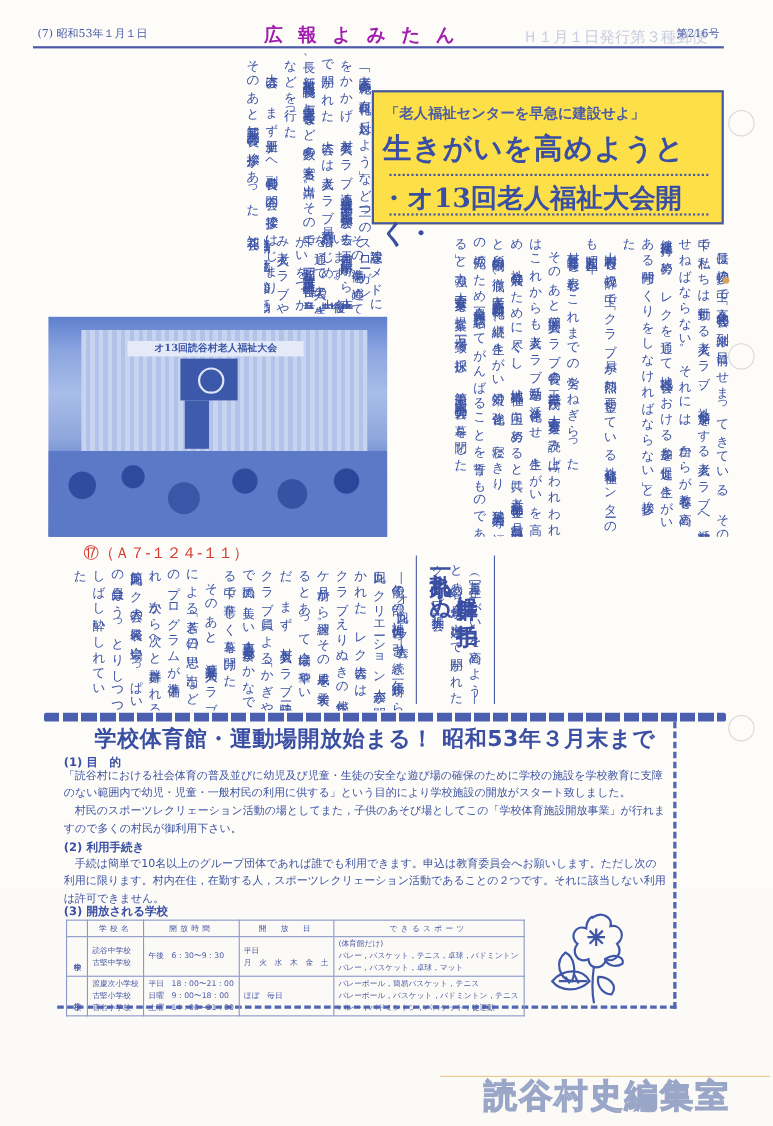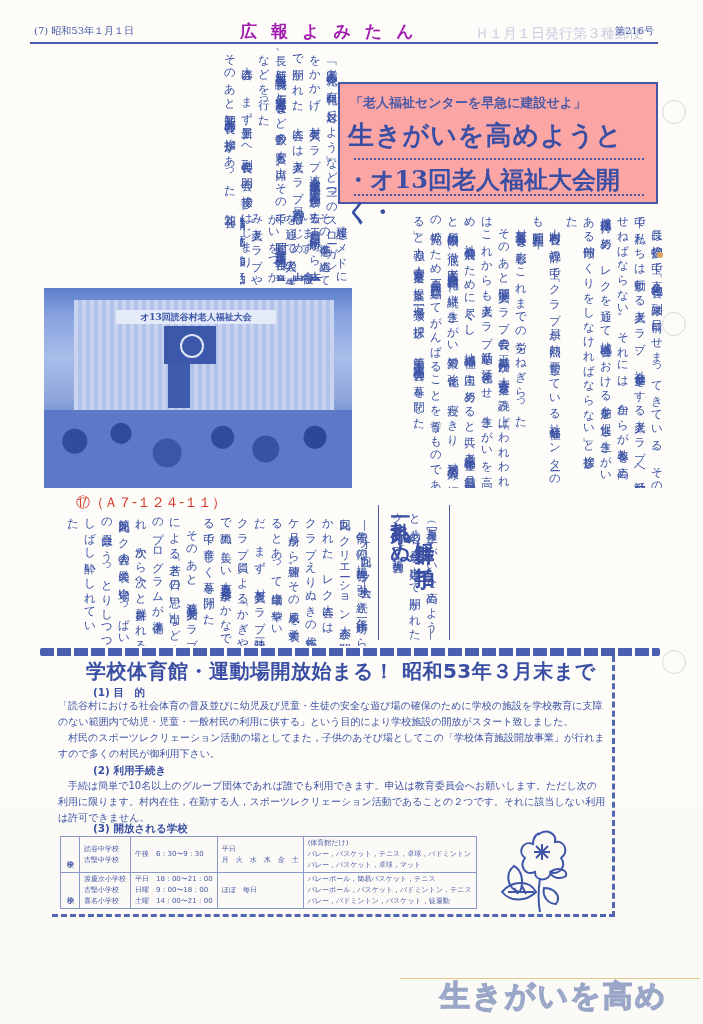--- a/index.html
+++ b/index.html
@@ -33,21 +33,21 @@
   }
   .vcols p { margin: 0; text-indent: 1em; }
   .col-a { left: 40px; top: 46px; width: 300px; height: 235px; }
   .col-b { left: 240px; top: 205px; width: 110px; height: 80px; }
   .col-c { left: 345px; top: 208px; width: 320px; height: 280px; }
   .col-d { left: 350px; top: 505px; width: 90px; height: 140px; }
   .col-e { left: 40px; top: 510px; width: 330px; height: 136px; }
 
   .headline-box {
     position: absolute; left: 338px; top: 82px; width: 316px; height: 118px;
-    border: 2px solid #4658a5; background: #fca5a5;
+    border: 2px solid #4658a5; background: #fde047;
   }
   .kicker { position: absolute; left: 10px; top: 10px; font-size: 13px; font-weight: bold; color: #4a5aa6; font-family: "DejaVu Sans", sans-serif; }
   .head1 { position: absolute; left: 8px; top: 34px; font-size: 26px; font-weight: bold; color: #3a4fa3; letter-spacing: 1px; }
   .rule-dots { position: absolute; left: 14px; width: 290px; border-top: 2px dotted #4a5aa6; }
   .head2 { position: absolute; left: 6px; top: 80px; font-size: 24px; font-weight: bold; color: #3a4fa3; }
 
   .photo {
     position: absolute; left: 44px; top: 288px; width: 308px; height: 200px;
     background: linear-gradient(180deg, #5f7fce 0%, #8aa4e0 15%, #a9bde9 35%, #8fa7dd 55%, #5a78c8 75%, #4464b8 100%);
     overflow: hidden;
@@ -82,21 +82,21 @@
     background: repeating-linear-gradient(90deg, #4a5fb0 0 14px, transparent 14px 17px);
     border-radius: 2px;
   }
 
   .notice {
     position: absolute; left: 52px; top: 656px; width: 560px; height: 258px;
     border-right: 3px dashed #5066b4;
     border-bottom: 3px dashed #5066b4;
   }
   .notice-title { position: absolute; left: 34px; top: 2px; font-size: 20px; font-weight: bold; color: #3a4fa3; font-family: "DejaVu Sans", sans-serif; letter-spacing: 0.5px; white-space: nowrap; }
-  .sec { position: absolute; left: 6px; font-size: 10.5px; font-weight: bold; color: #3a4fa3; font-family: "DejaVu Sans", sans-serif; margin-left: 35px; }
+  .sec { position: absolute; left: 6px; font-size: 10.5px; font-weight: bold; color: #3a4fa3; font-family: "DejaVu Sans", sans-serif; }
   .para { position: absolute; left: 6px; width: 548px; font-size: 10px; line-height: 16px; color: #3e53a3; font-family: "DejaVu Sans", sans-serif; }
   .para .ind { display: inline-block; width: 10px; }
 
   table.schools {
     position: absolute; left: 8px; top: 180px; border-collapse: collapse;
     font-size: 7px; color: #4a5aa6; font-family: "DejaVu Sans", sans-serif;
   }
   table.schools td, table.schools th {
     border: 1px solid #8a98c8; padding: 1px 4px; font-weight: normal; vertical-align: middle;
   }
@@ -193,20 +193,27 @@
 
     <div class="sec" style="top:108px">(2)  利用手続き</div>
     <div class="para" style="top:122px">
       <span class="ind"></span><span>手続は簡単で10名以上のグループ団体であれば誰でも利用できます。申込は教育委員会へお願いします。ただし次の利用に限ります。村内在住，在勤する人，スポーツレクリェーション活動であることの２つです。それに該当しない利用は許可できません。</span>
     </div>
 
     <div class="sec" style="top:166px">(3)   開放される学校</div>
 
     <table class="schools">
       <tbody>
+          <tr>
+        <th></th>
+        <th>学校名</th>
+        <th>開放時間</th>
+        <th>開　放　日</th>
+        <th>できるスポーツ</th>
+      </tr>
       <tr>
         <td class="grp">中学校</td>
         <td class="cell-lines">
           <div>読谷中学校</div>
           <div>古堅中学校</div>
         </td>
         <td class="cell-lines">
           <div>午後　6：30〜9：30</div>
         </td>
         <td class="cell-lines">
@@ -254,14 +261,14 @@
     <path d="M56 46 c8 -6 18 -2 16 4 c-6 4 -14 2 -16 -4z"></path>
     <path d="M50 62 c10 0 18 8 12 16 c-8 0 -14 -8 -12 -16z"></path>
   </svg>
 
   <div class="punch" style="left:662px; top:100px"></div>
   <div class="punch" style="left:662px; top:312px"></div>
   <div class="punch" style="left:662px; top:650px"></div>
   <div class="stain" style="left:657px; top:252px"></div>
 
   <div class="scan-line"></div>
-  <div class="watermark">生きがいを高め</div>
+  <div class="watermark">読谷村史編集室</div>
 </div>
 
 </body></html>

